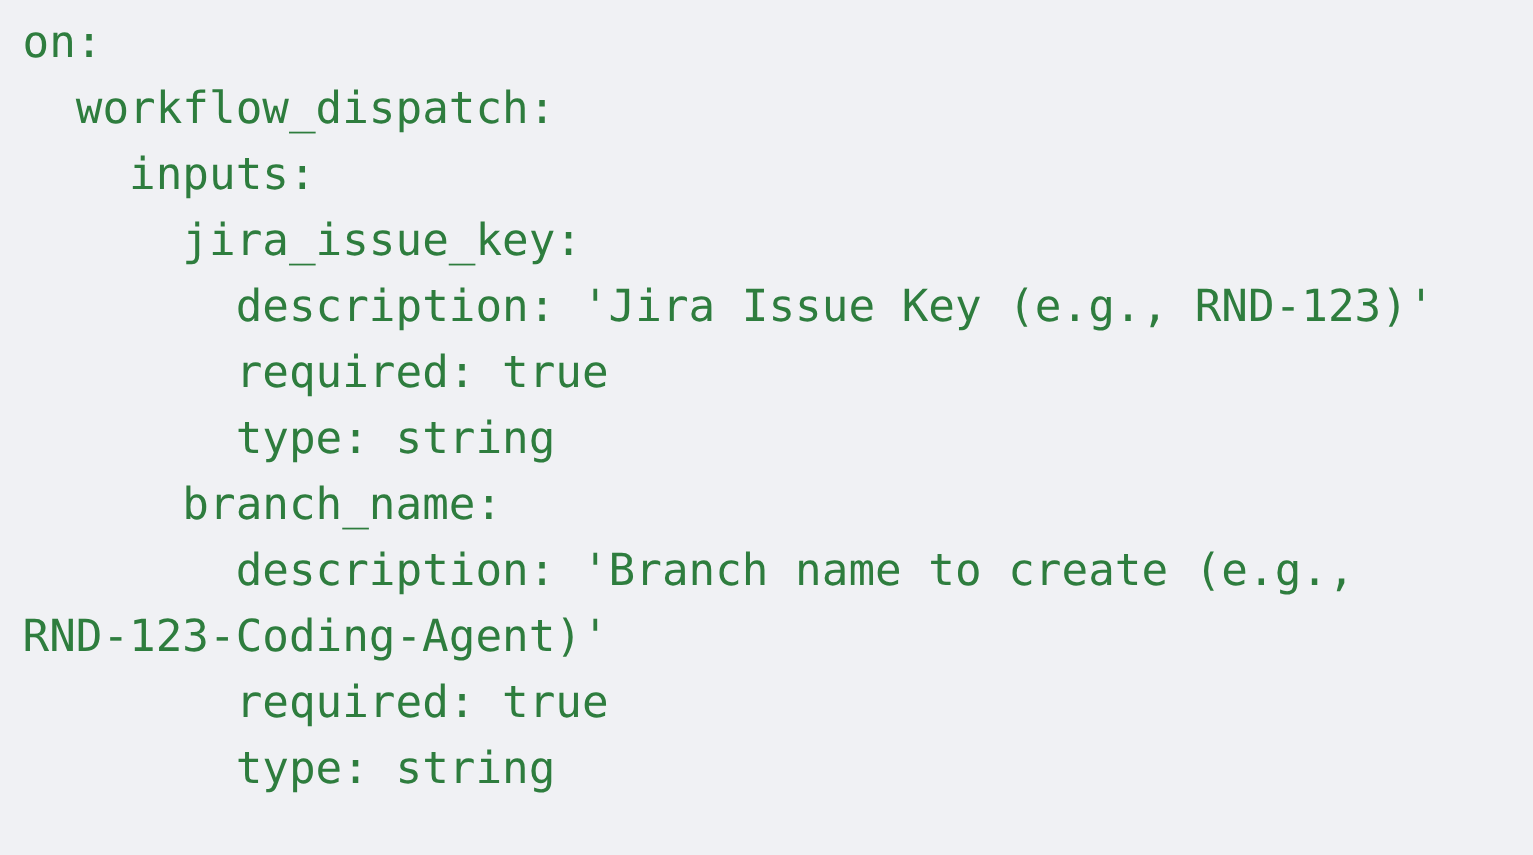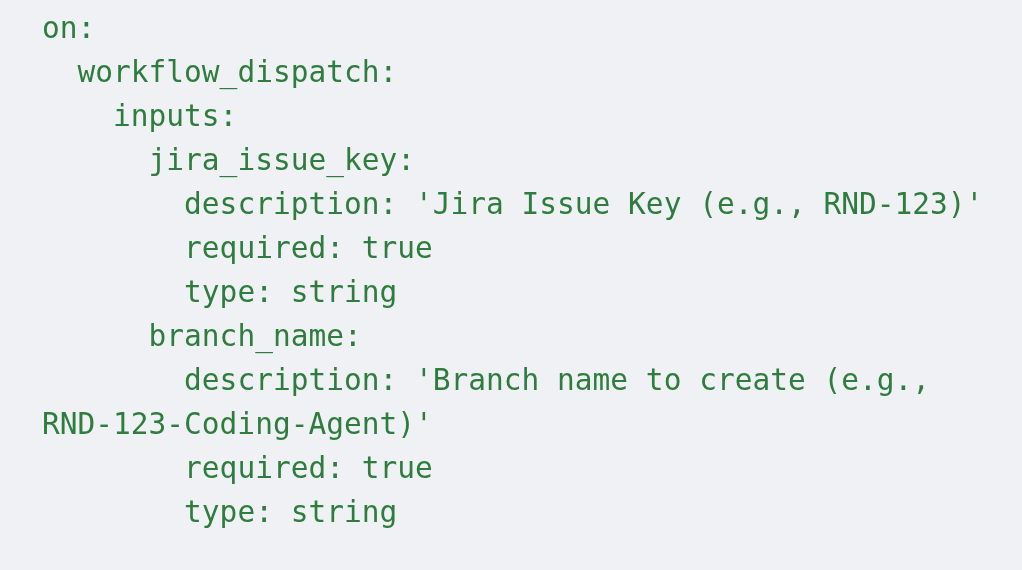--- a/index.html
+++ b/index.html
@@ -14,21 +14,21 @@
     overflow: hidden;
     background: #f0f1f4;
     font-family: "DejaVu Sans Mono", "Liberation Mono", monospace;
   }
 
   #code-surface {
     box-sizing: border-box;
     width: 1022px;
     height: 570px;
     background: #f0f1f4;
-    padding: 6px 36px 0 42px;
+    padding: 6px 36px 0 15px;
   }
 
   #code-block {
     margin: 0;
     padding: 0;
     background: transparent;
     border: 0;
     color: #2e7d3e;
     font-family: "DejaVu Sans Mono", "Liberation Mono", monospace;
     font-size: 29.5px;

